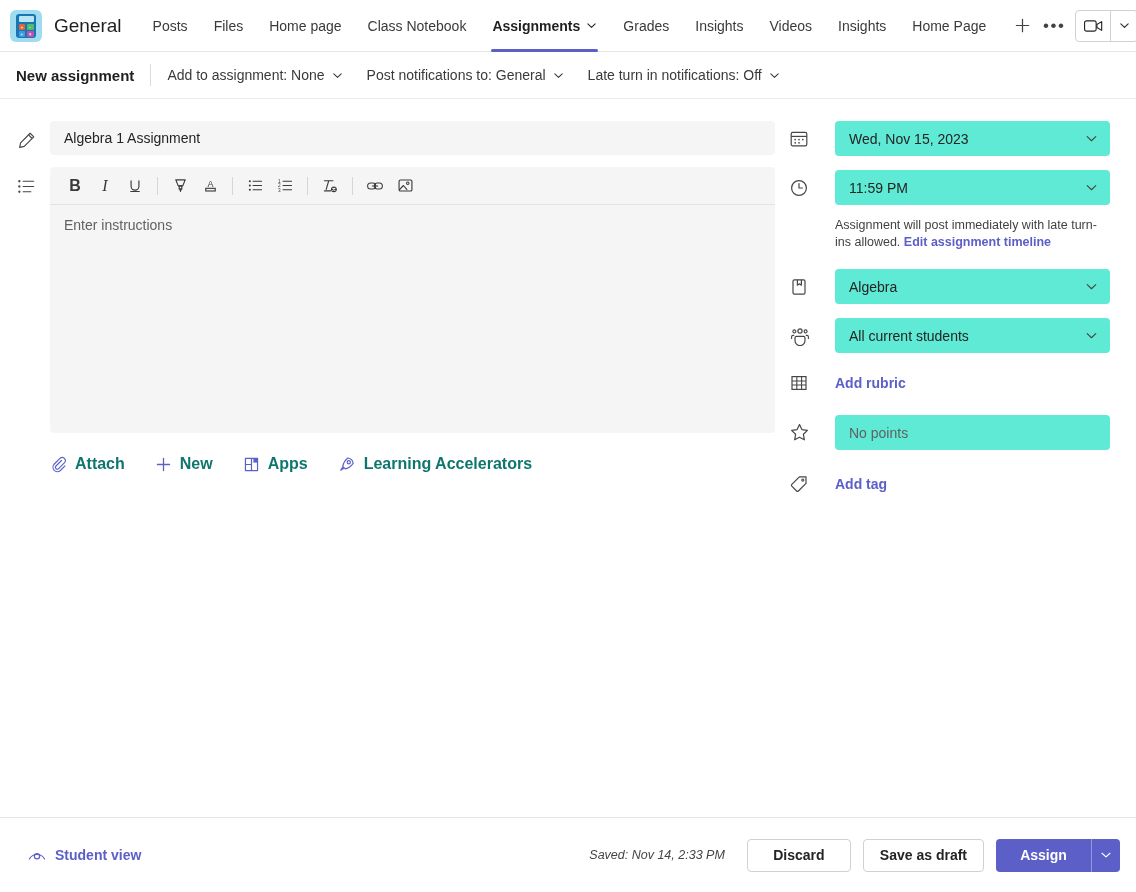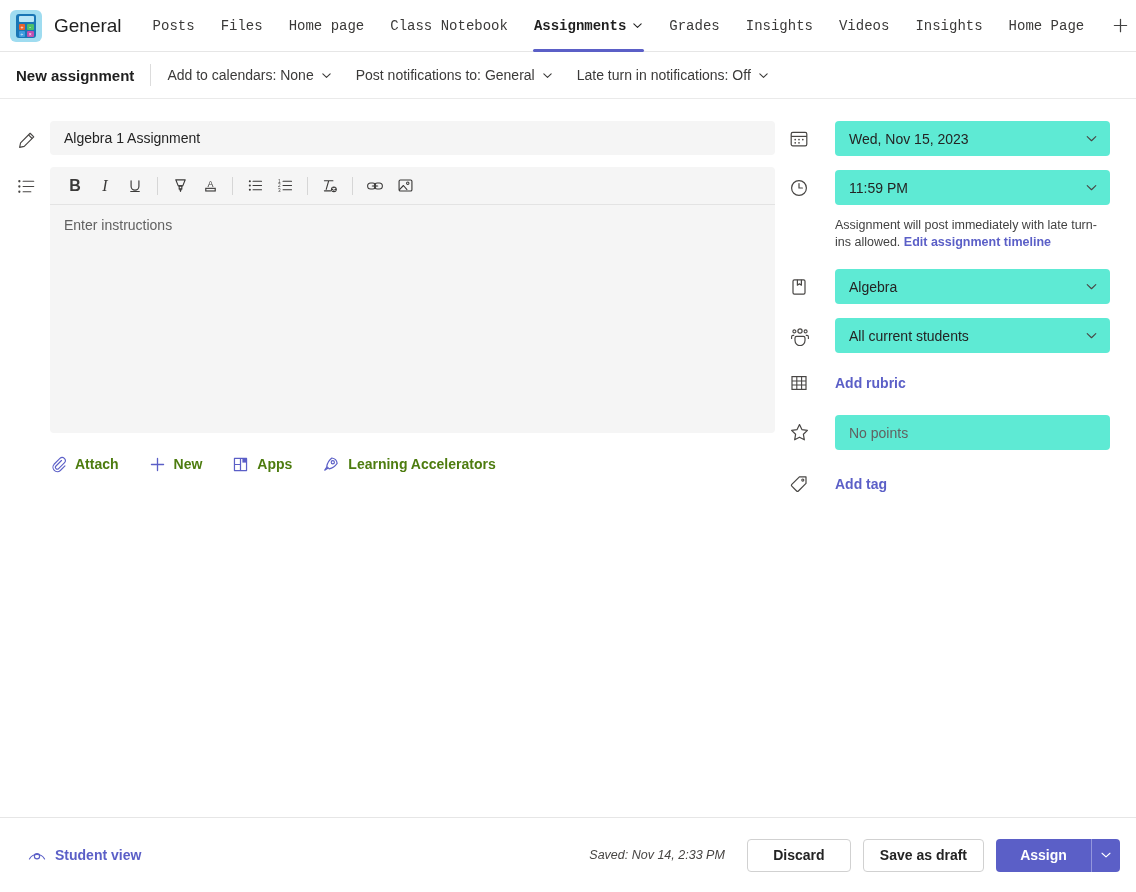--- a/index.html
+++ b/index.html
@@ -39,21 +39,21 @@
   .calc-key { height: 6px; border-radius: 1px; font-size: 5px; color: #fff; line-height: 6px; text-align: center; }
   .k-or { background: #e8622c; }
   .k-gr { background: #4cbf6a; }
   .k-bl { background: #3d9be0; }
   .k-pu { background: #c050b0; }
 
   .team-name {
     font-size: 19px; font-weight: 400; color: #1f1f1f;
     margin-right: 18px; white-space: nowrap;
   }
-  .tabs { display: flex; align-items: center; height: 44px; font-family: Liberation Mono, monospace; }
+  .tabs { display: flex; align-items: center; height: 44px; }
   .tab {
     position: relative; height: 52px; display: flex; align-items: center;
     padding: 0 13px; font-size: 14px; color: #3b3a39; white-space: nowrap;
     cursor: pointer;
   }
   .tab.active { font-weight: 700; color: #1f1f1f; }
   .tab.active::after {
     content: ""; position: absolute; left: 12px; right: 12px; bottom: 0;
     height: 3px; border-radius: 2px; background: #5b5fc7;
   }
@@ -116,21 +116,21 @@
   .tb-btn.bold { font-weight: 700; font-size: 16px; }
   .tb-btn.italic { font-style: italic; font-family: "Liberation Serif", serif; font-size: 16px; }
   .tb-sep { width: 1px; height: 18px; background: #d6d6d6; margin: 0 7px; }
   .editor-area {
     height: 228px; padding: 12px 14px; font-size: 14px; color: #616161; cursor: text;
   }
 
   .attach-row { display: flex; align-items: center; margin: 22px 0 0 34px; }
   .attach-item {
     display: flex; align-items: center; gap: 8px;
-    color: #4d7c0f; font-size: 14px; font-weight: 600; margin-right: 30px; cursor: pointer;
+    color: #0f766e; font-size: 16px; font-weight: 600; margin-right: 30px; cursor: pointer;
     white-space: nowrap;
   }
 
   
   .r-row { display: flex; align-items: center; margin-bottom: 14px; }
   .r-ico { width: 46px; flex: 0 0 46px; display: flex; align-items: center; color: #484644; }
   .r-select {
     flex: 1 1 auto; height: 35px; background: #5eead4; border-radius: 4px;
     display: flex; align-items: center; padding: 0 12px 0 14px;
     font-size: 14px; color: #242424; cursor: pointer;
@@ -254,21 +254,21 @@
         </div>
       </div>
     </div>
   </div>
 
   <div class="subbar">
     <div class="subbar-title">New assignment</div>
     <div class="subbar-sep"></div>
 
     <div class="sub-item">
-      <span>Add to calendars: None</span>
+      <span>Add to assignment: None</span>
       <span>
         <svg width="11" height="11" viewBox="0 0 12 12">
             <path d="M2 4.2 L6 8 L10 4.2" fill="none" stroke="#3b3a39" stroke-width="1.2" stroke-linecap="round" stroke-linejoin="round"></path>
           </svg>
       </span>
     </div>
     <div class="sub-item">
       <span>Post notifications to: General</span>
       <span>
         <svg width="11" height="11" viewBox="0 0 12 12">

